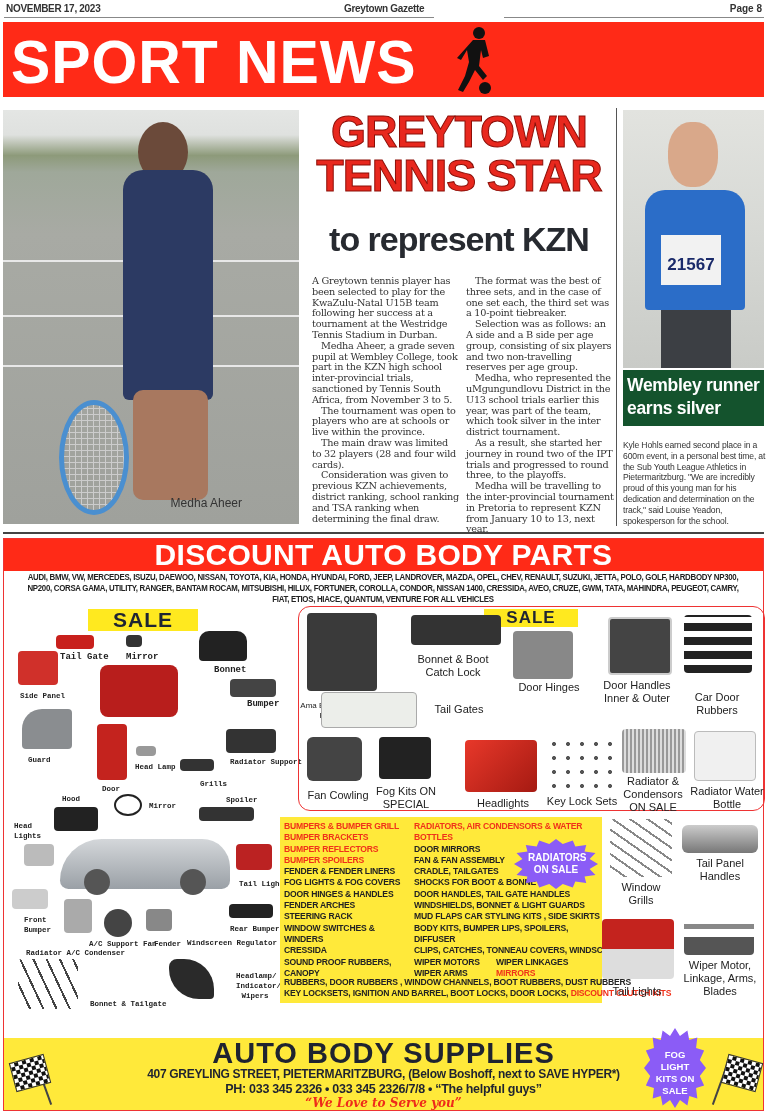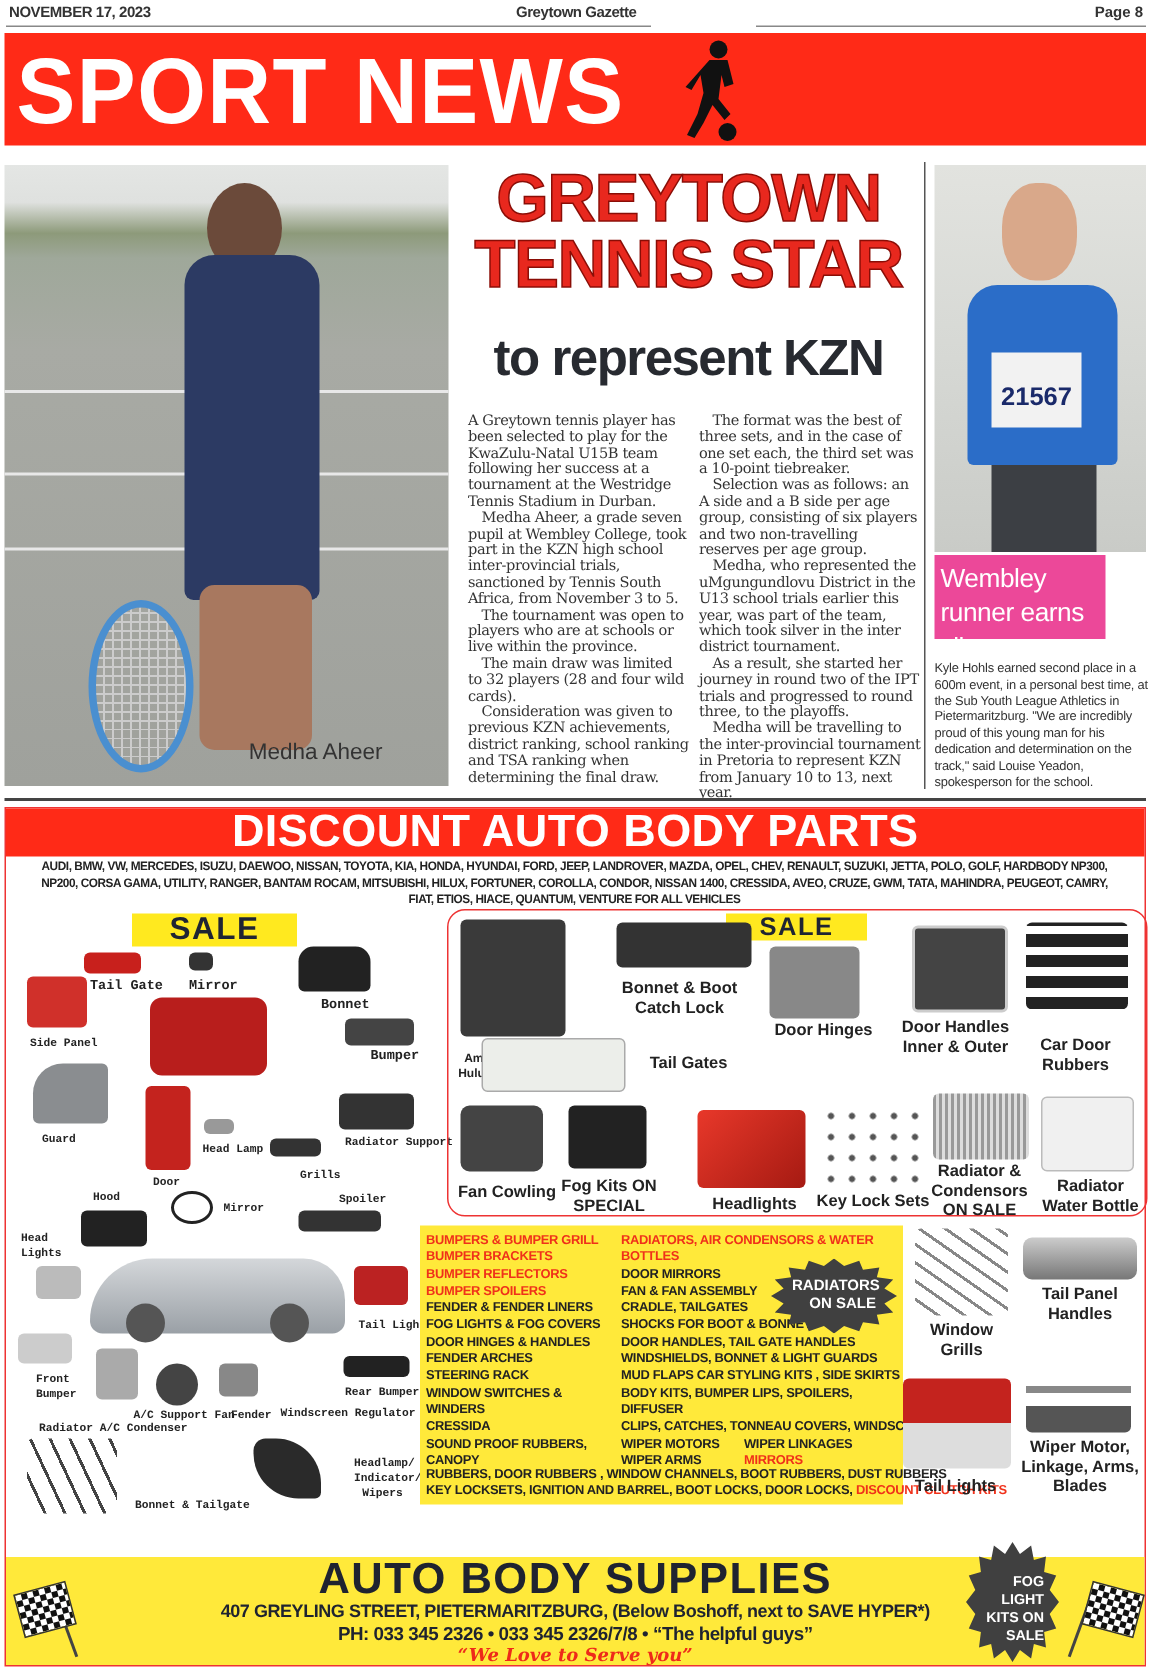--- a/index.html
+++ b/index.html
@@ -16,49 +16,49 @@
 .banner .title{position:absolute;left:8px;top:4px;font-size:62px;font-weight:900;color:#fff;letter-spacing:1px;font-family:"Liberation Sans",sans-serif;transform:scaleX(0.95);transform-origin:left}
 .player{position:absolute;left:440px;top:4px;width:60px;height:70px}
 
 .photo{background:#b9bab5}
 .photo1{left:3px;top:110px;width:296px;height:414px;background:linear-gradient(180deg,#e4e6e4 0%,#dfe1df 6%,#8d9a7a 11%,#9fa89a 15%,#a8aaa4 30%,#9fa19c 100%)}
 .court-line{position:absolute;height:2px;background:#e8e8e8;left:0}
 .girl-dress{position:absolute;left:120px;top:60px;width:90px;height:230px;background:#2c3a63;border-radius:20px 20px 6px 6px}
 .girl-head{position:absolute;left:135px;top:12px;width:50px;height:60px;background:#6b4a3a;border-radius:50%}
 .girl-legs{position:absolute;left:130px;top:280px;width:75px;height:110px;background:#a8785f;border-radius:10px}
 .racket{position:absolute;left:56px;top:290px;width:70px;height:115px;border:5px solid #4a8fd0;border-radius:50%;background:repeating-linear-gradient(0deg,transparent 0 5px,#ccc 5px 6px),repeating-linear-gradient(90deg,transparent 0 5px,#ccc 5px 6px)}
-.caption1{position:absolute;right:44px;bottom:14px;font-size:15px;color:#333}
+.caption1{position:absolute;right:57px;bottom:14px;font-size:12px;color:#333}
 .divider-v{width:1px;background:#555}
 
 .headline-red{left:308px;top:110px;width:302px;font-size:45px;font-weight:900;color:#e8281e;line-height:44px;text-align:center;font-family:"Liberation Sans",sans-serif;-webkit-text-stroke:1px #8a0d06;letter-spacing:-1px}
 .headline-sub{left:308px;top:220px;width:302px;font-size:34px;font-weight:900;color:#272a30;text-align:center;letter-spacing:-1px}
 .article{top:276px;width:148px;font-family:"DejaVu Serif","Liberation Serif",serif;font-size:9.7px;line-height:10.8px;color:#333;letter-spacing:-0.25px}
 .article p{text-indent:9px}
 .article p.first{text-indent:0}
 .photo2{left:623px;top:110px;width:141px;height:258px;background:linear-gradient(180deg,#e2e3df 0%,#d6d8d4 50%,#c9cbc7 100%)}
 .boy-shirt{position:absolute;left:22px;top:80px;width:100px;height:120px;background:#2b6dc8;border-radius:20px 20px 4px 4px}
 .boy-head{position:absolute;left:45px;top:12px;width:50px;height:65px;background:#d9a88a;border-radius:45%}
 .bib{position:absolute;left:38px;top:125px;width:60px;height:50px;background:#f2f2f2;font-size:17px;font-weight:900;color:#1a2a6a;text-align:center;line-height:60px}
 .boy-shorts{position:absolute;left:38px;top:200px;width:70px;height:58px;background:#3c3f44}
-.wemb{left:623px;top:370px;width:114px;height:56px;background:#ec4899;color:#fff;font-size:17.5px;font-weight:400;line-height:23px;padding:4px 4px 0 4px;letter-spacing:-0.3px}
+.wemb{left:623px;top:370px;width:141px;height:56px;background:#14532d;color:#fff;font-size:17.5px;font-weight:700;line-height:23px;padding:4px 4px 0 4px;letter-spacing:-0.3px}
 .wemb-text{left:623px;top:440px;width:143px;font-size:8.6px;line-height:10.8px;color:#333;letter-spacing:-0.15px}
 .hrule{left:3px;width:761px;height:2px;background:#444}
 
 .ad{left:3px;top:538px;width:761px;height:573px;border:1.5px solid #e33}
 .ad-head{position:absolute;left:0;top:0;width:100%;height:32px;background:#ff2a17;color:#fff;font-weight:900;font-size:30px;text-align:center;line-height:32px;letter-spacing:0.3px}
 .brands{position:absolute;left:6px;top:33px;width:746px;font-size:8.2px;font-weight:bold;text-align:center;line-height:11px;color:#222;letter-spacing:-0.3px;font-family:"Liberation Sans",sans-serif;transform:scaleX(0.96)}
 .sale{background:#ffe91f;font-weight:900;color:#1f2433;text-align:center;letter-spacing:1px}
 .lbl{position:absolute;font-size:9px;font-weight:bold;color:#222;font-family:Liberation Mono, monospace;line-height:10px}
-.lbl-lg{position:absolute;font-size:11px;font-weight:bold;color:#222;line-height:13px;text-align:center}
+.lbl-lg{position:absolute;font-size:11px;font-weight:normal;color:#222;line-height:13px;text-align:center}
 .part{position:absolute;border-radius:4px}
 .redbox{position:absolute;left:294px;top:67px;width:467px;height:205px;border:1.5px solid #e33;border-radius:12px}
 .yellowbox{position:absolute;left:276px;top:278px;width:322px;height:186px;background:#ffe93a}
 .ylist{position:absolute;font-size:8.6px;font-weight:bold;line-height:11.3px;color:#222;letter-spacing:-0.2px;font-family:"Liberation Sans",sans-serif}
 .ylist .r{color:#f0311a}
-.burst{position:absolute;background:#404040;color:#fff;font-weight:900;text-align:right;clip-path:polygon(50% 0%,58% 10%,70% 3%,73% 15%,86% 12%,84% 25%,97% 28%,90% 40%,100% 50%,90% 60%,97% 72%,84% 75%,86% 88%,73% 85%,70% 97%,58% 90%,50% 100%,42% 90%,30% 97%,27% 85%,14% 88%,16% 75%,3% 72%,10% 60%,0% 50%,10% 40%,3% 28%,16% 25%,14% 12%,27% 15%,30% 3%,42% 10%)}
+.burst{position:absolute;background:#8b5cf6;color:#fff;font-weight:900;text-align:center;clip-path:polygon(50% 0%,58% 10%,70% 3%,73% 15%,86% 12%,84% 25%,97% 28%,90% 40%,100% 50%,90% 60%,97% 72%,84% 75%,86% 88%,73% 85%,70% 97%,58% 90%,50% 100%,42% 90%,30% 97%,27% 85%,14% 88%,16% 75%,3% 72%,10% 60%,0% 50%,10% 40%,3% 28%,16% 25%,14% 12%,27% 15%,30% 3%,42% 10%)}
 .bring{position:absolute;left:0;top:475px;width:100%;height:24px;background:#2c2f36;color:#fff;font-weight:900;font-size:21px;text-align:center;line-height:24px;letter-spacing:0.5px}
 .footer{position:absolute;left:0;top:499px;width:100%;height:72px;background:#ffe93a}
 .abs-title{position:absolute;left:0;top:0;width:100%;text-align:center;font-size:29px;font-weight:900;color:#1f2330;line-height:30px;letter-spacing:1px}
 .addr{position:absolute;left:0;top:29px;width:100%;text-align:center;font-size:12px;font-weight:bold;color:#1f2330;letter-spacing:-0.3px}
 .phone{position:absolute;left:0;top:44px;width:100%;text-align:center;font-size:12.5px;font-weight:bold;color:#1f2330;letter-spacing:-0.3px}
 .slogan{position:absolute;left:0;top:58px;width:100%;text-align:center;font-size:12px;font-style:italic;font-weight:bold;color:#ee2a1a;font-family:"DejaVu Serif",serif}
 .flag{position:absolute;width:36px;height:30px;background:repeating-conic-gradient(#111 0 25%,#fff 0 50%) 0 0/8px 8px;border:1px solid #333}
 .pole{position:absolute;width:2px;height:48px;background:#444}
 </style>
 </head>

